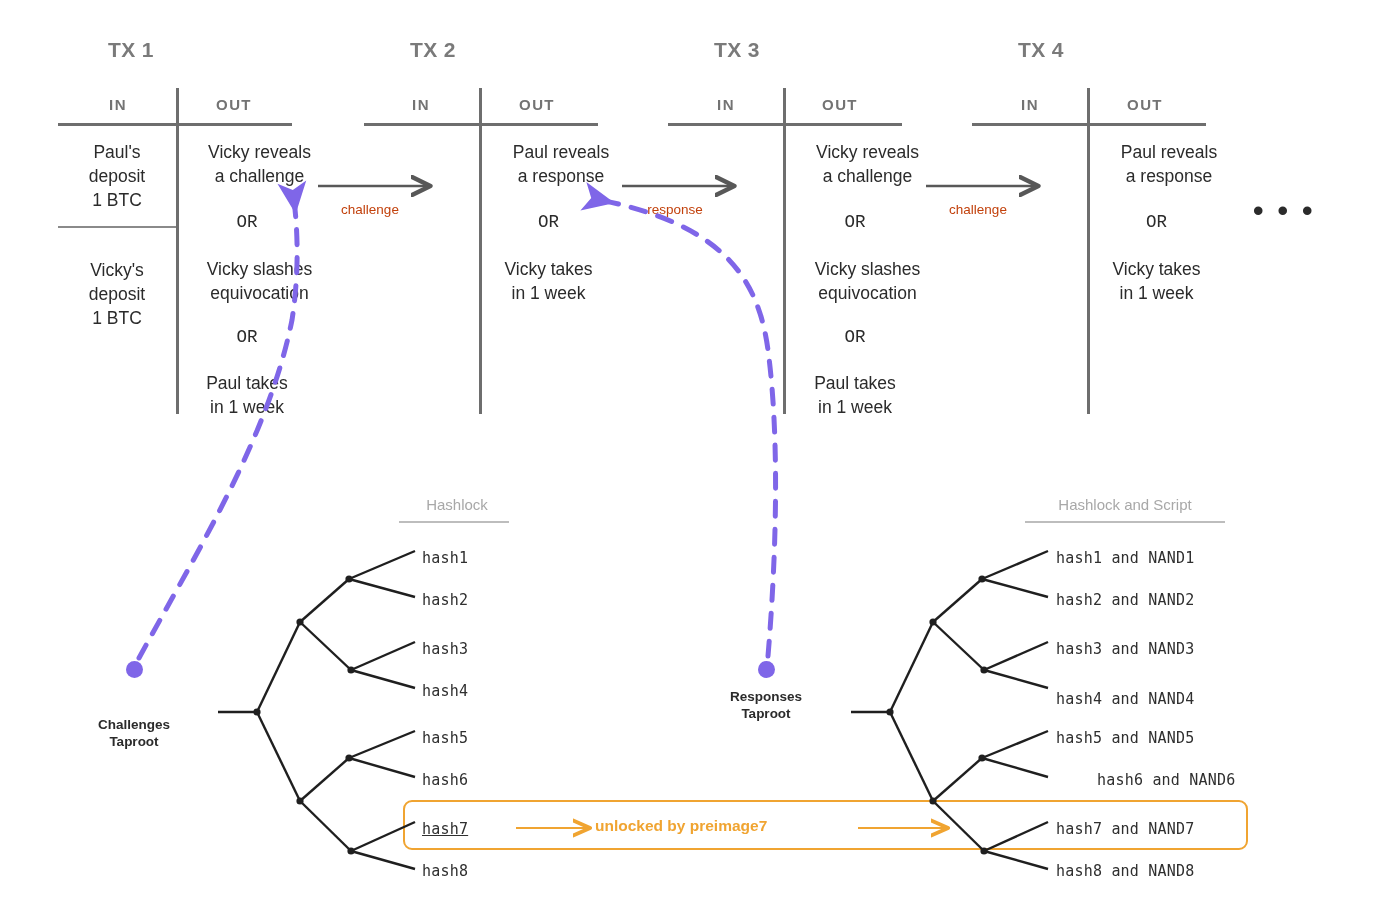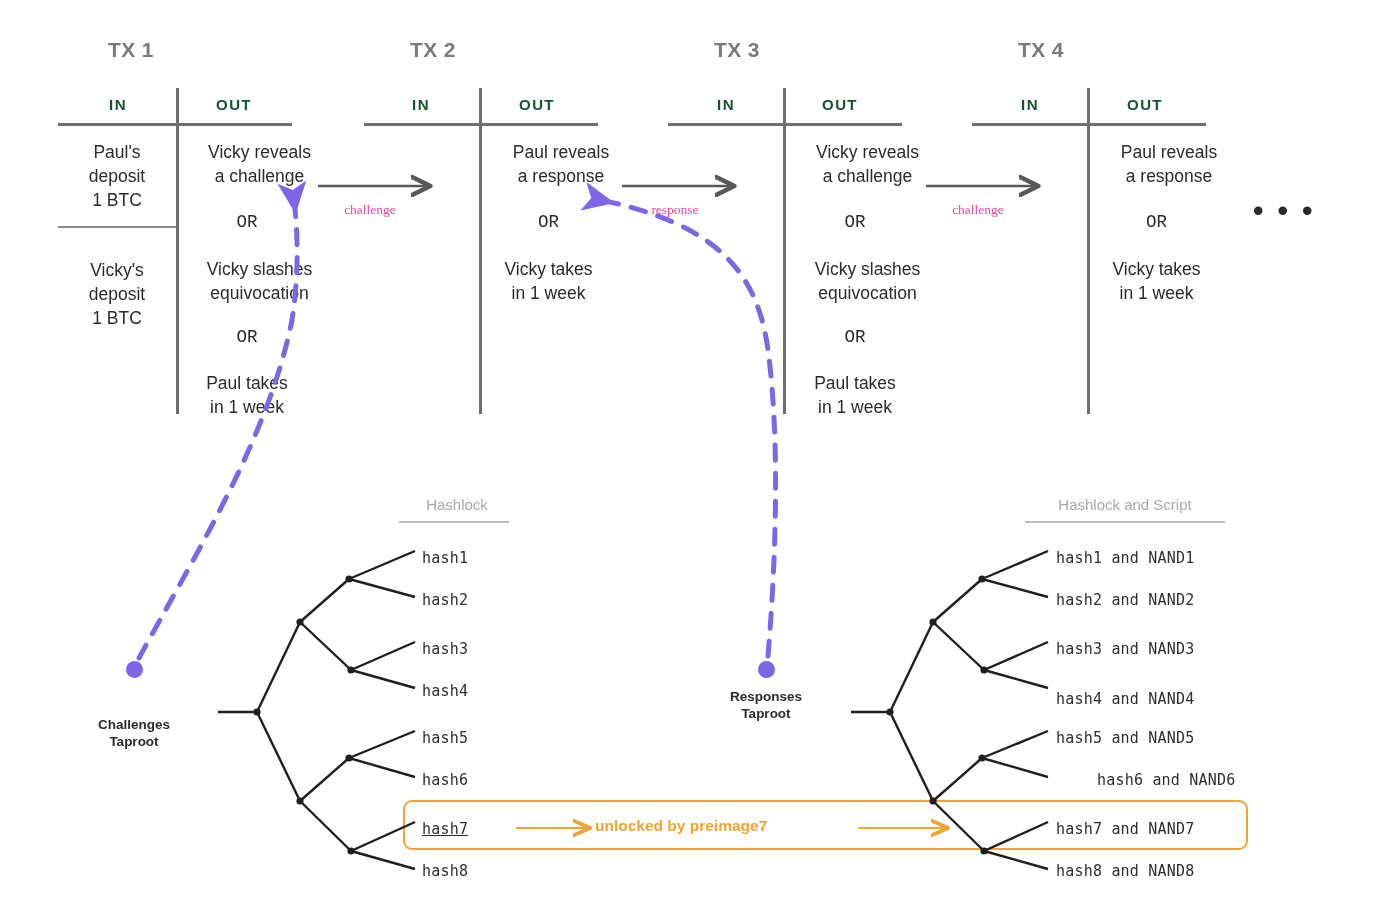--- a/index.html
+++ b/index.html
@@ -27,21 +27,21 @@
     font-weight: bold;
     color: #7a7a7a;
     letter-spacing: 0.4px;
     text-align: left;
     white-space: nowrap;
   }
   .col-head {
     position: absolute;
     font-size: 15px;
     font-weight: bold;
-    color: #14532d;
+    color: #737373;
     letter-spacing: 1.4px;
     text-align: center;
     white-space: nowrap;
   }
   .hrule {
     position: absolute;
     height: 3px;
     background: #6e6e6e;
   }
   .hrule.thin {
@@ -61,24 +61,23 @@
     text-align: center;
     white-space: pre-line;
   }
   .cell.or {
     font-size: 17.5px;
     font-family: Liberation Mono, monospace;
   }
   .flow-label {
     position: absolute;
     font-size: 13.5px;
-    color: #ec4899;
-    text-align: center;
-    white-space: nowrap;
-    font-family: Liberation Serif, serif;
+    color: #c2410c;
+    text-align: center;
+    white-space: nowrap;
   }
   .ellipsis-dots {
     position: absolute;
     font-size: 30px;
     letter-spacing: 4px;
     color: #2b2b2b;
     line-height: 1;
     font-weight: bold;
   }
 

